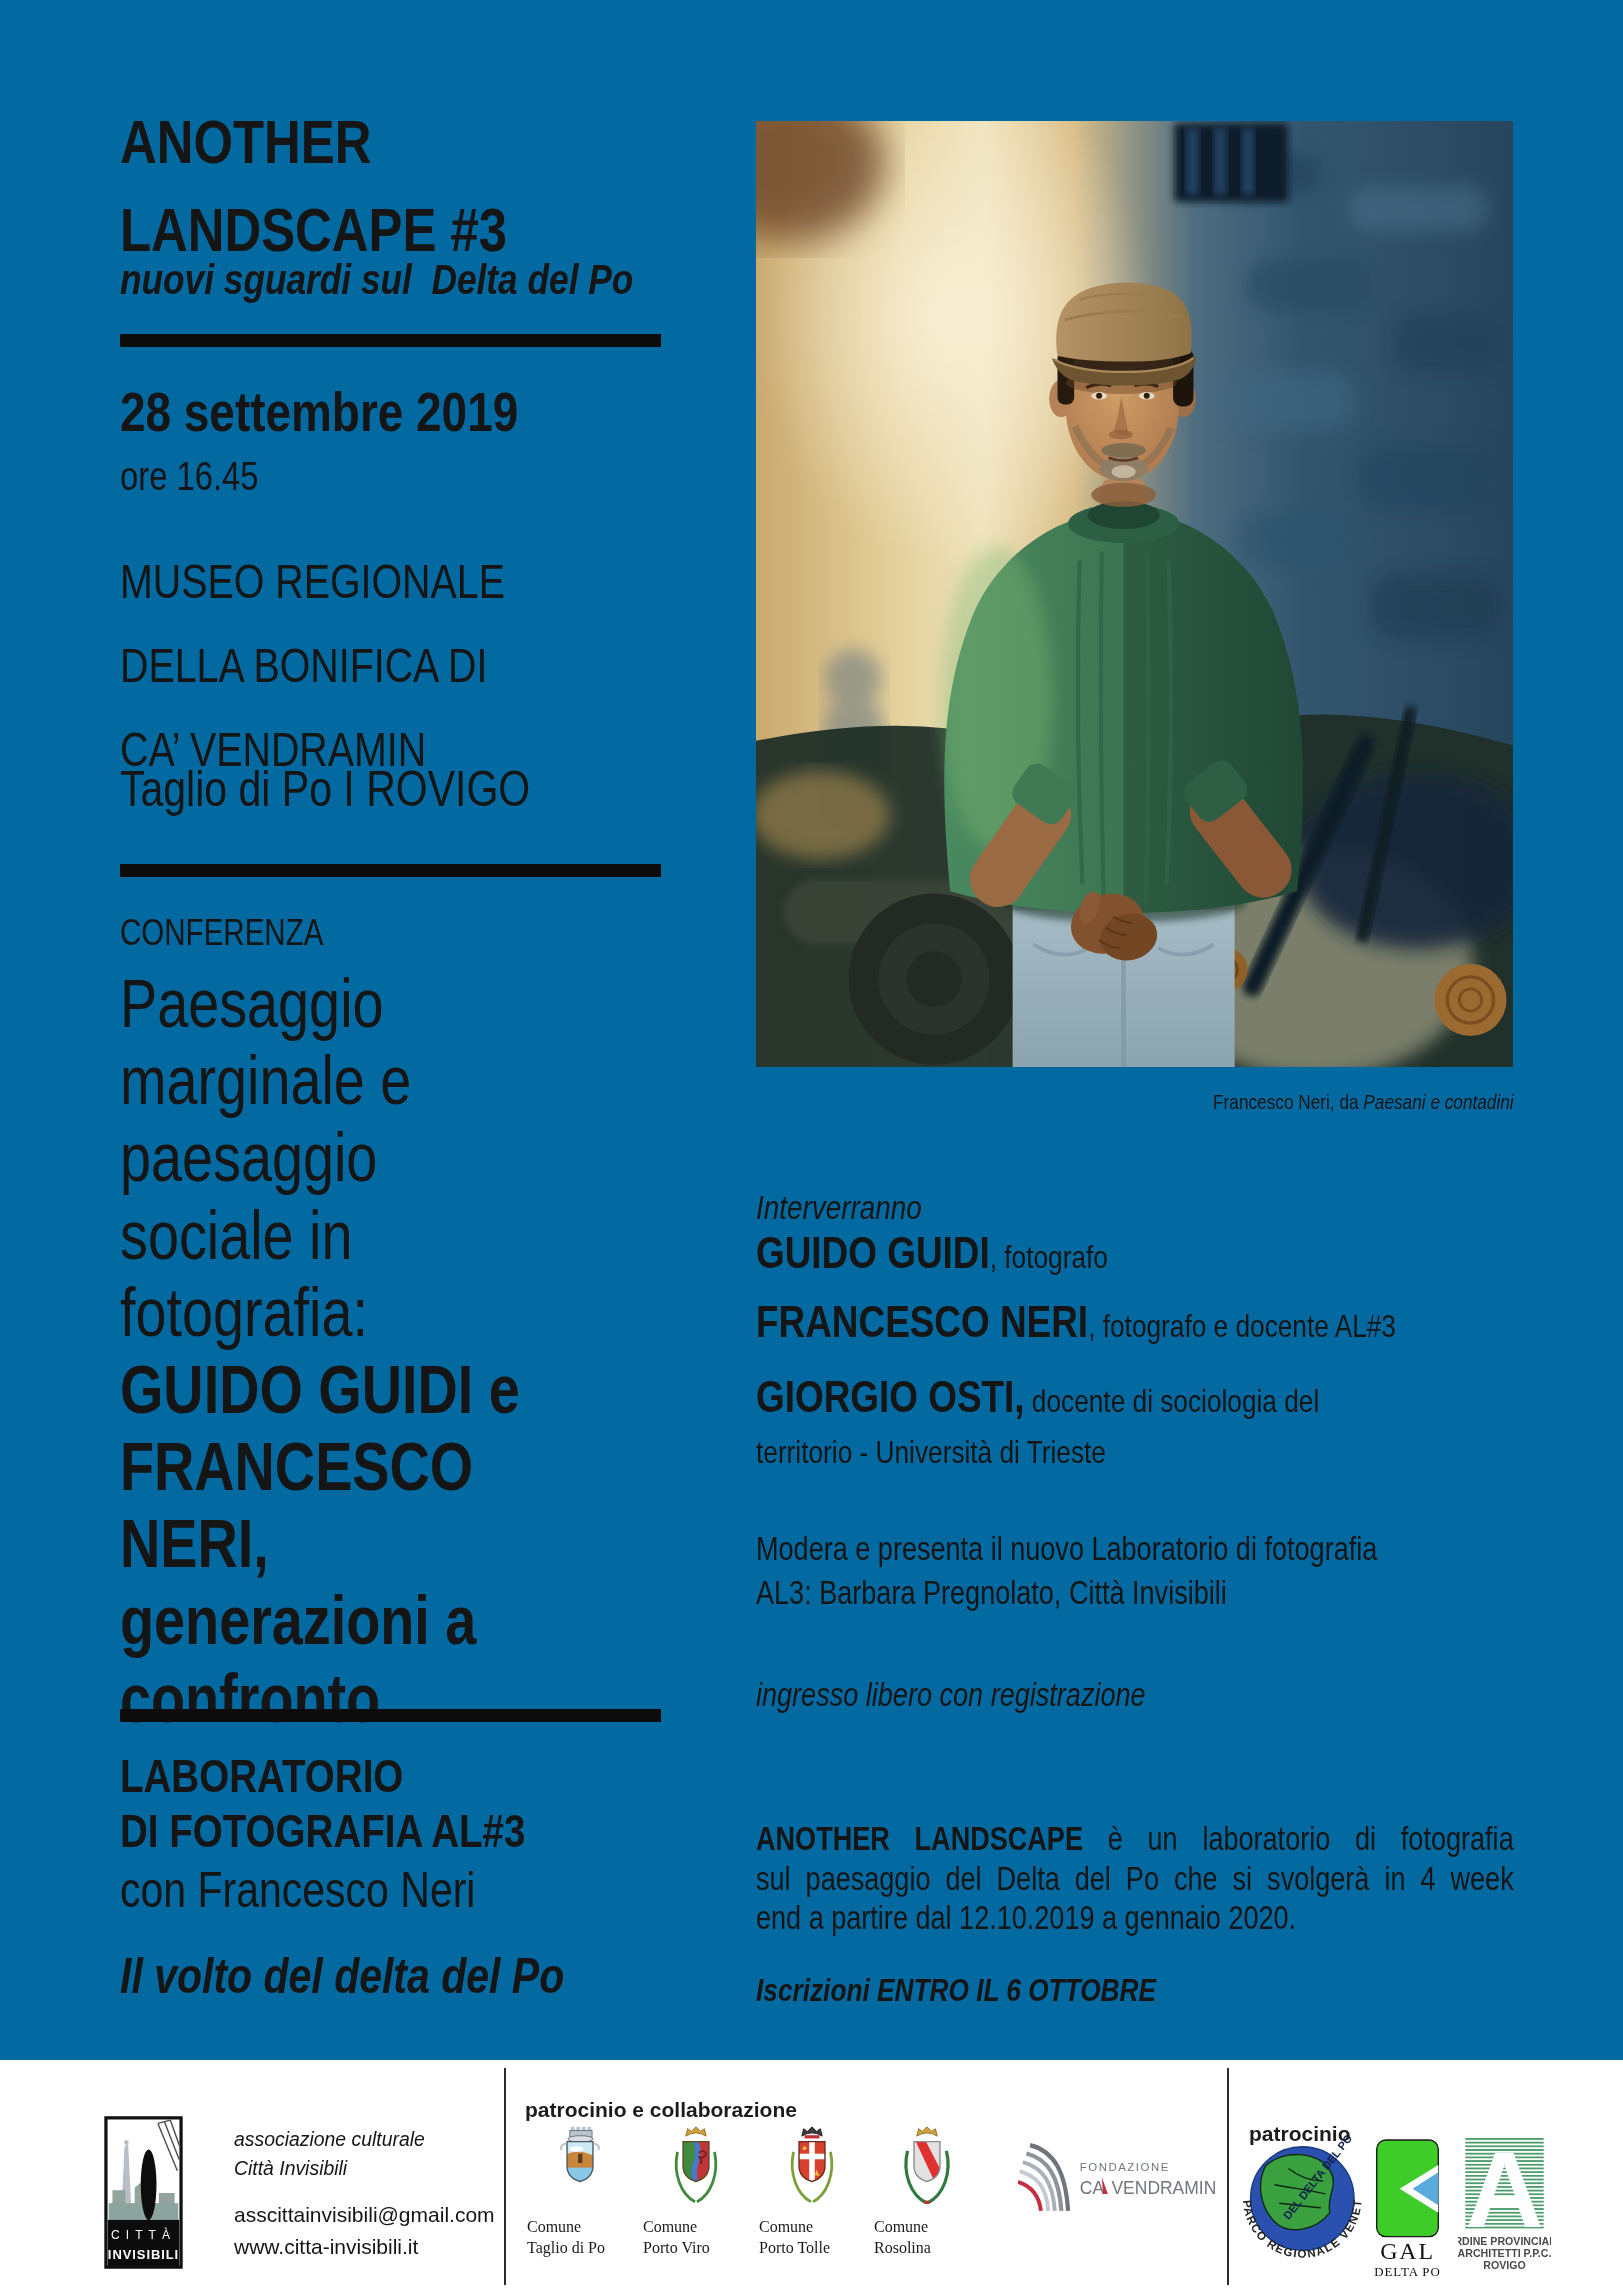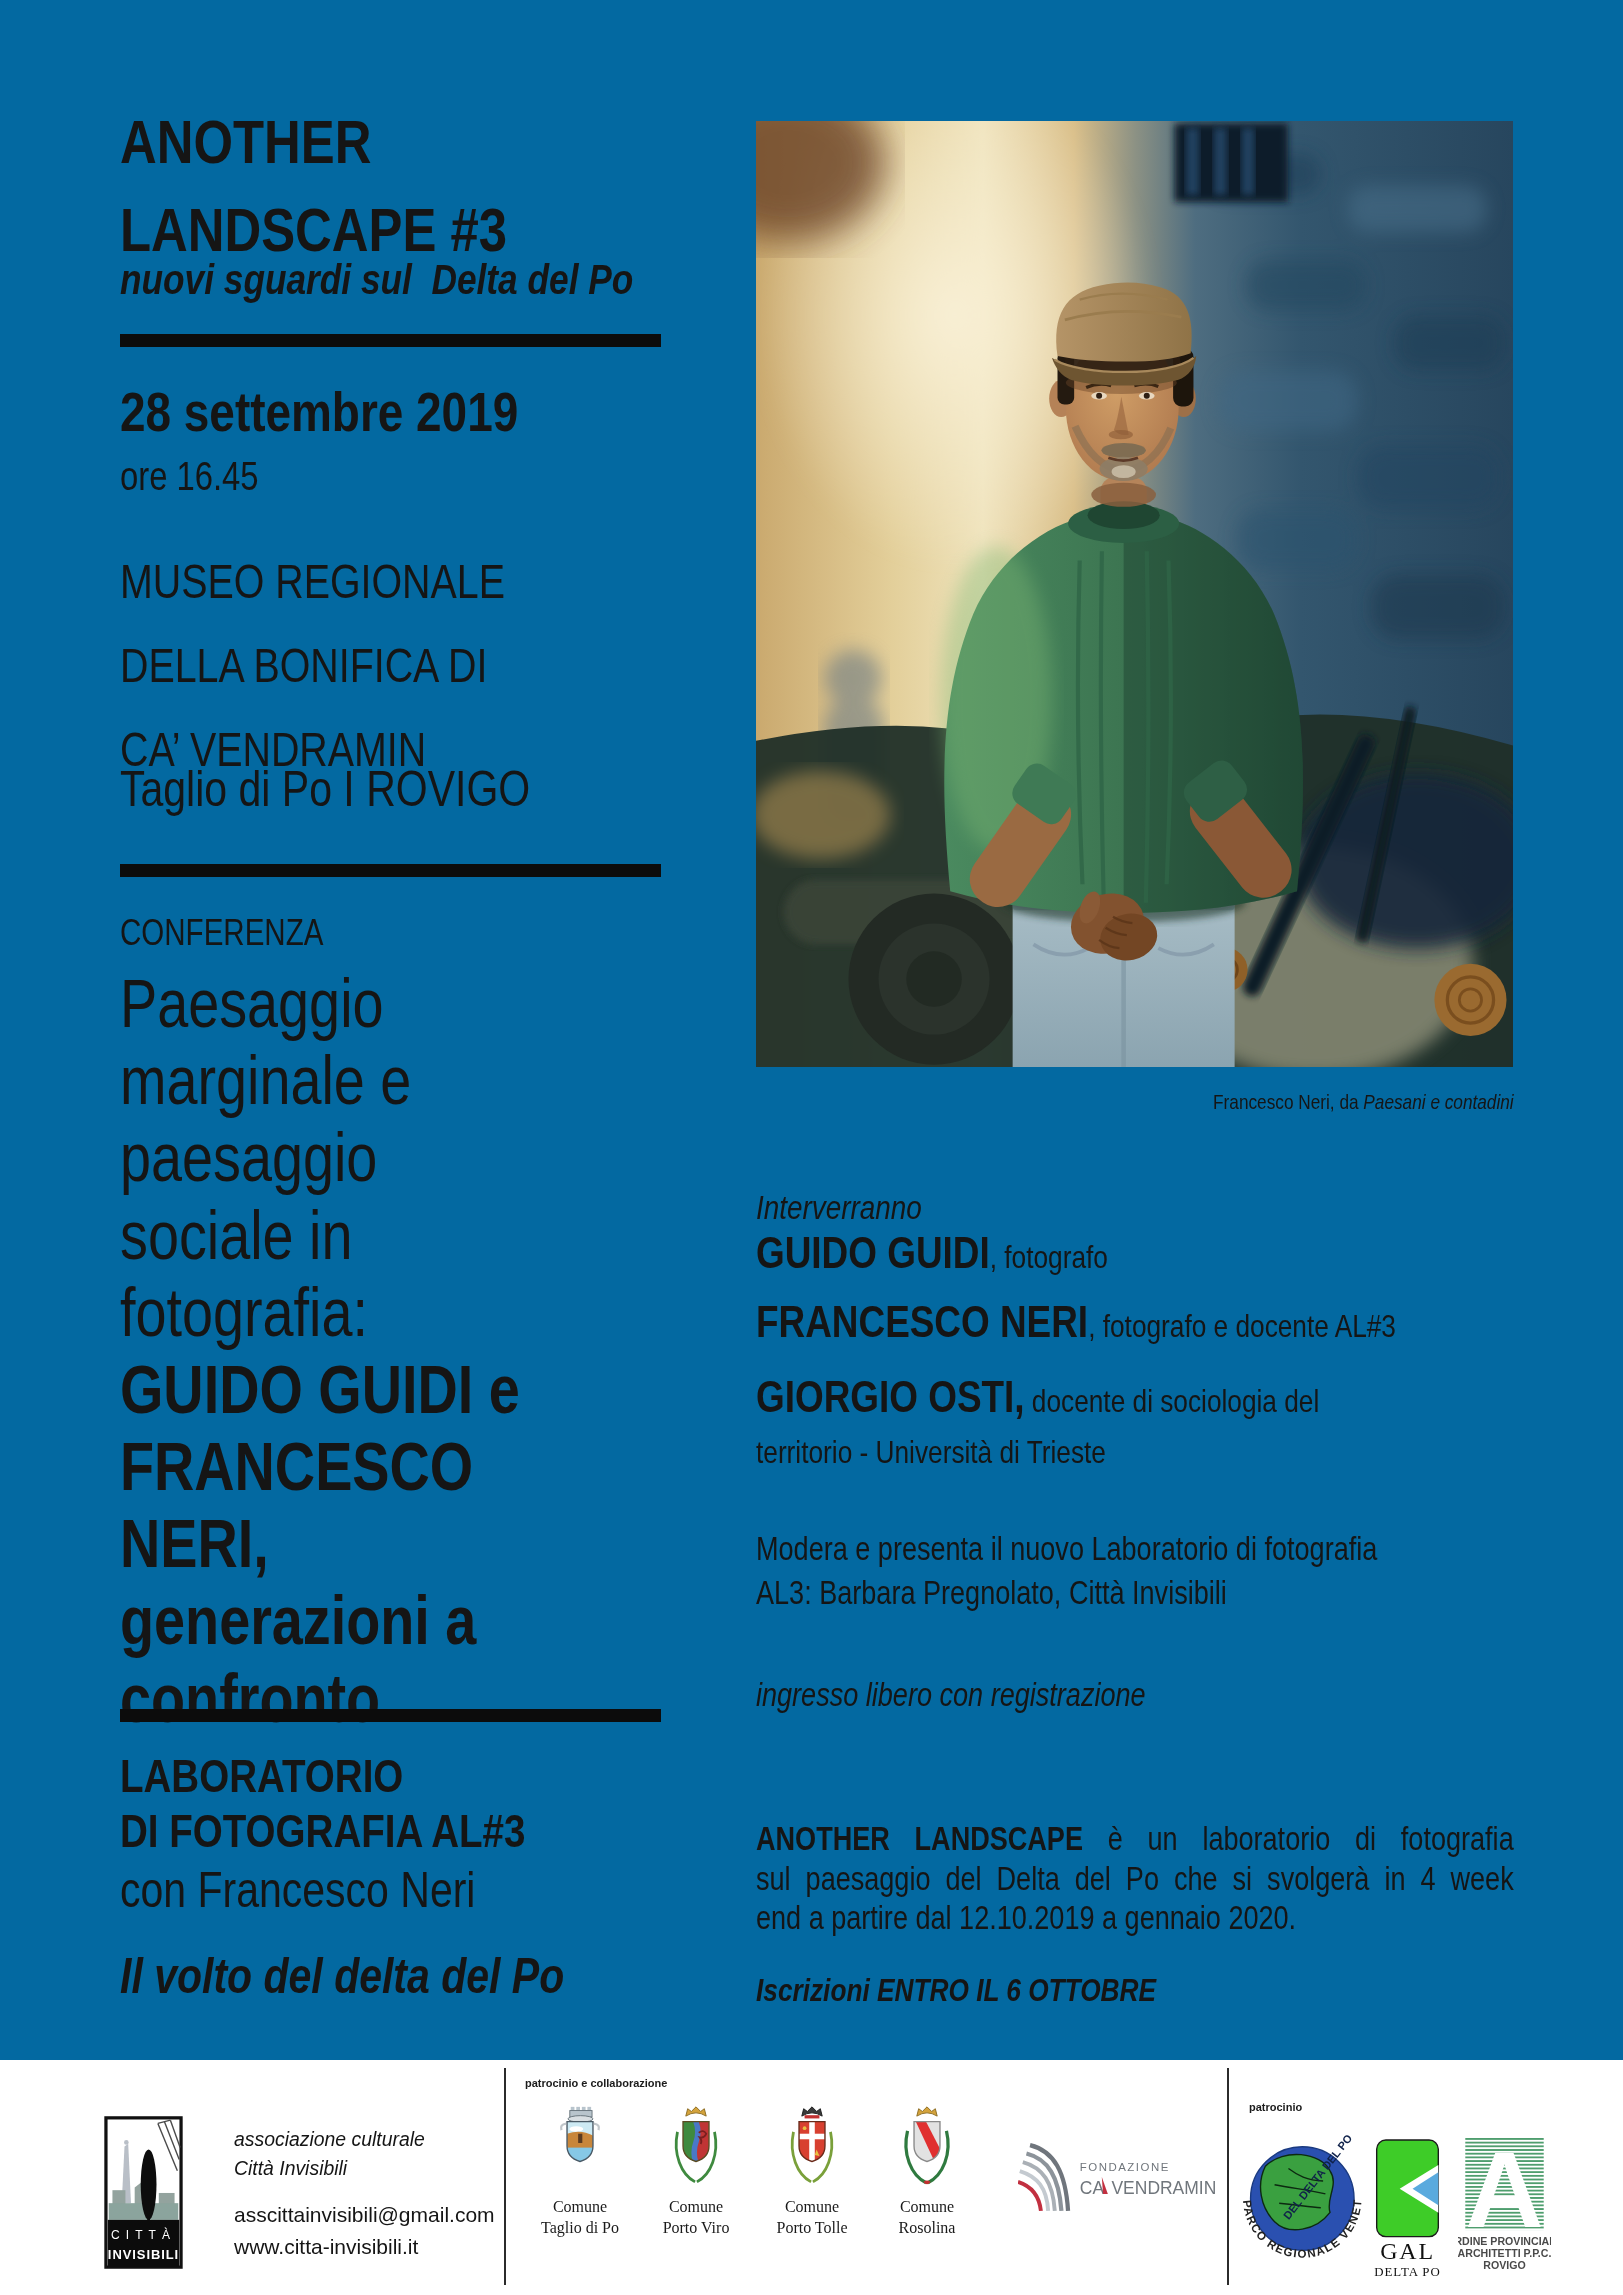--- a/index.html
+++ b/index.html
@@ -35,26 +35,26 @@
   #sp1 { top:1227px; } #sp2 { top:1296px; } #sp3 { top:1364px; line-height:1.45; }
   #modera       { top:1527px; font-size:33px; line-height:1.32; }
   #ingresso     { top:1676px; font-style:italic; font-size:33px; }
   #about        { top:1819px; font-size:33px; line-height:1.2; }
   #about .just  { text-align:justify; text-align-last:justify; }
   #iscrizioni   { top:1972px; font-style:italic; font-weight:700; font-size:32px; }
   
   #footer { position:absolute; left:0; top:2060px; width:1623px; height:236px; background:#ffffff; }
   .vdiv { position:absolute; top:8.3px; width:1.9px; height:217px; background:#2b2b2b; }
   #vdiv1 { left:504px; } #vdiv2 { left:1227px; }
-  .flabel { position:absolute; top:17px; font-weight:700; font-size:11px; color:#1c1c1c; }
+  .flabel { position:absolute; top:38px; font-weight:700; font-size:21px; color:#1c1c1c; }
   #flabel-mid { left:525px; } #flabel-right { left:1249px;margin-top:24px; }
   #ci-logo { left:104px; top:56px; }
   #assoc { left:234px; top:65px; font-style:italic; font-size:19.4px; line-height:1.5; }
   #contacts { left:234px; top:139px; font-size:21px; line-height:1.5; }
-  .cell { position:absolute; top:45px; width:106px; text-align:center; }
+  .cell { position:absolute; top:65px; width:106px; }
   #cell1{left:527px;} #cell2{left:643px;} #cell3{left:759px;} #cell4{left:874px;}
   .crest-cap { font-family:"Liberation Serif", serif; font-size:16px; line-height:1.35; color:#1a1a1a; margin-top:2.8px; }
   #fondazione { left:1018px; top:65px;text-align:center; }
   #parco { left:1233px; top:69px; }
   #gal { left:1373px; top:78px; }
   #ordine { left:1458px; top:78px; }
   svg { display:block; }
 </style>
 </head>
 <body>

